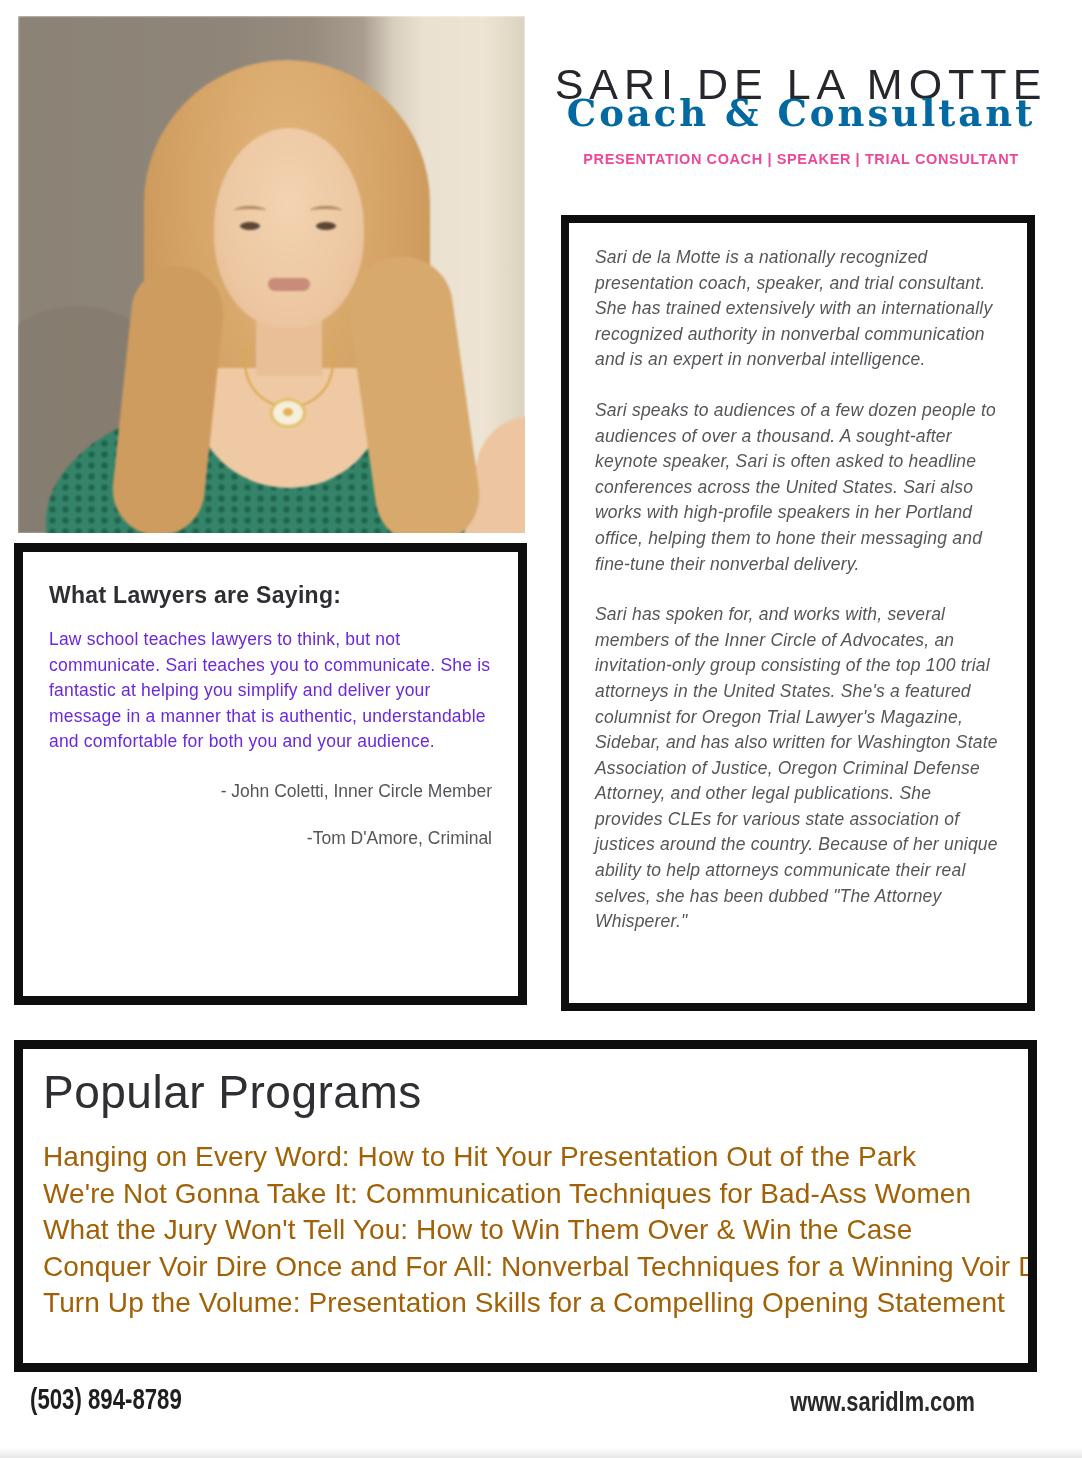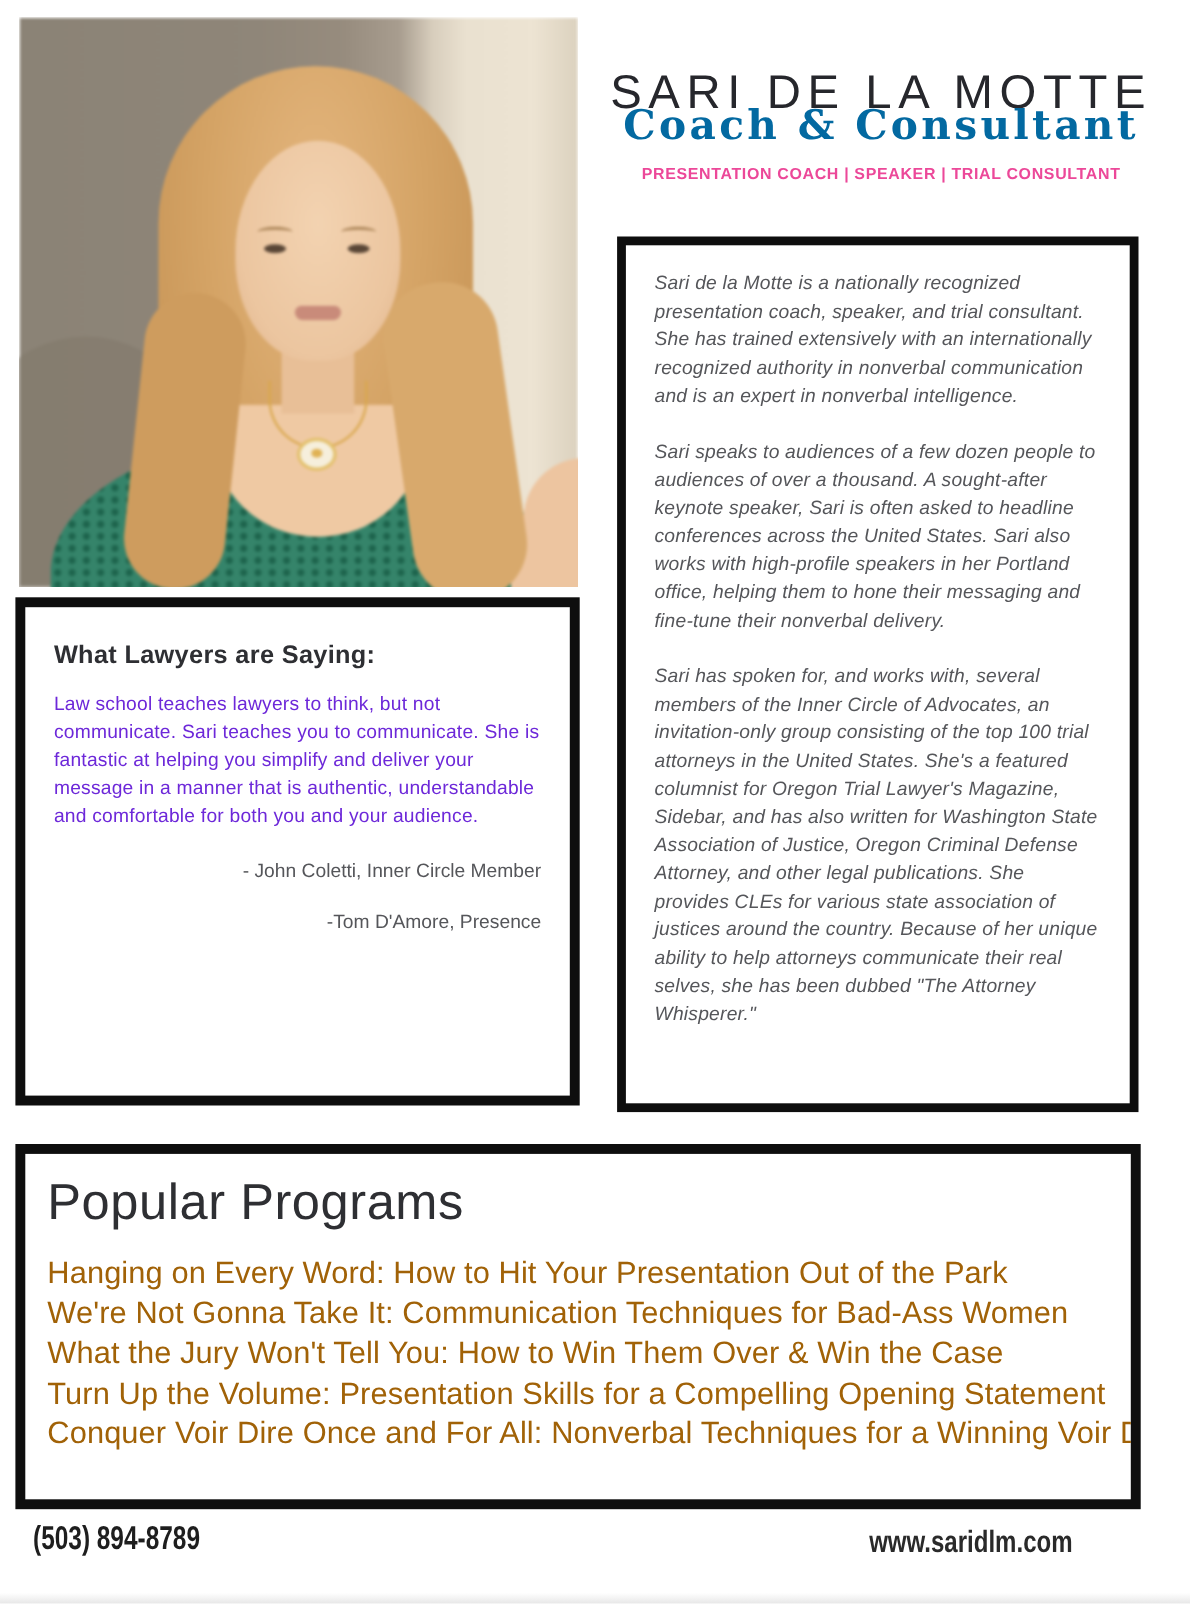--- a/index.html
+++ b/index.html
@@ -106,29 +106,29 @@
   <section class="bio-box">
     <p>Sari de la Motte is a nationally recognized presentation coach, speaker, and trial consultant. She has trained extensively with an internationally recognized authority in nonverbal communication and is an expert in nonverbal intelligence.</p>
     <p>Sari speaks to audiences of a few dozen people to audiences of over a thousand. A sought-after keynote speaker, Sari is often asked to headline conferences across the United States. Sari also works with high-profile speakers in her Portland office, helping them to hone their messaging and fine-tune their nonverbal delivery.</p>
     <p>Sari has spoken for, and works with, several members of the Inner Circle of Advocates, an invitation-only group consisting of the top 100 trial attorneys in the United States. She's a featured columnist for Oregon Trial Lawyer's Magazine, Sidebar, and has also written for Washington State Association of Justice, Oregon Criminal Defense Attorney, and other legal publications. She provides CLEs for various state association of justices around the country.  Because of her unique ability to help attorneys communicate their real selves, she has been dubbed "The Attorney Whisperer."</p>
   </section>
 
   <section class="testimonial-box">
     <h2>What Lawyers are Saying:</h2>
     <p class="quote">Law school teaches lawyers to think, but not communicate. Sari teaches you to communicate. She is fantastic at helping you simplify and deliver your message in a manner that is authentic, understandable and comfortable for both you and your audience.</p>
     <p class="attr">- John Coletti, Inner Circle Member</p>
-    <p class="attr last">-Tom D'Amore, Presence</p>
+    <p class="attr last">-Tom D'Amore, Criminal</p>
   </section>
 
   <section class="programs-box">
     <h1>Popular Programs</h1>
     <div class="program">Hanging on Every Word: How to Hit Your Presentation Out of the Park</div>
     <div class="program">We're Not Gonna Take It: Communication Techniques for Bad-Ass Women</div>
     <div class="program">What the Jury Won't Tell You: How to Win Them Over &amp; Win the Case</div>
+    <div class="program">Conquer Voir Dire Once and For All: Nonverbal Techniques for a Winning Voir Dire</div>
     <div class="program">Turn Up the Volume: Presentation Skills for a Compelling Opening Statement</div>
-    <div class="program">Conquer Voir Dire Once and For All: Nonverbal Techniques for a Winning Voir Dire</div>
   </section>
 
   <div class="footer-phone">(503) 894-8789</div>
   <div class="footer-website">www.saridlm.com</div>
   <div class="bottom-fade"></div>
 
 </div>
 
 </body></html>

